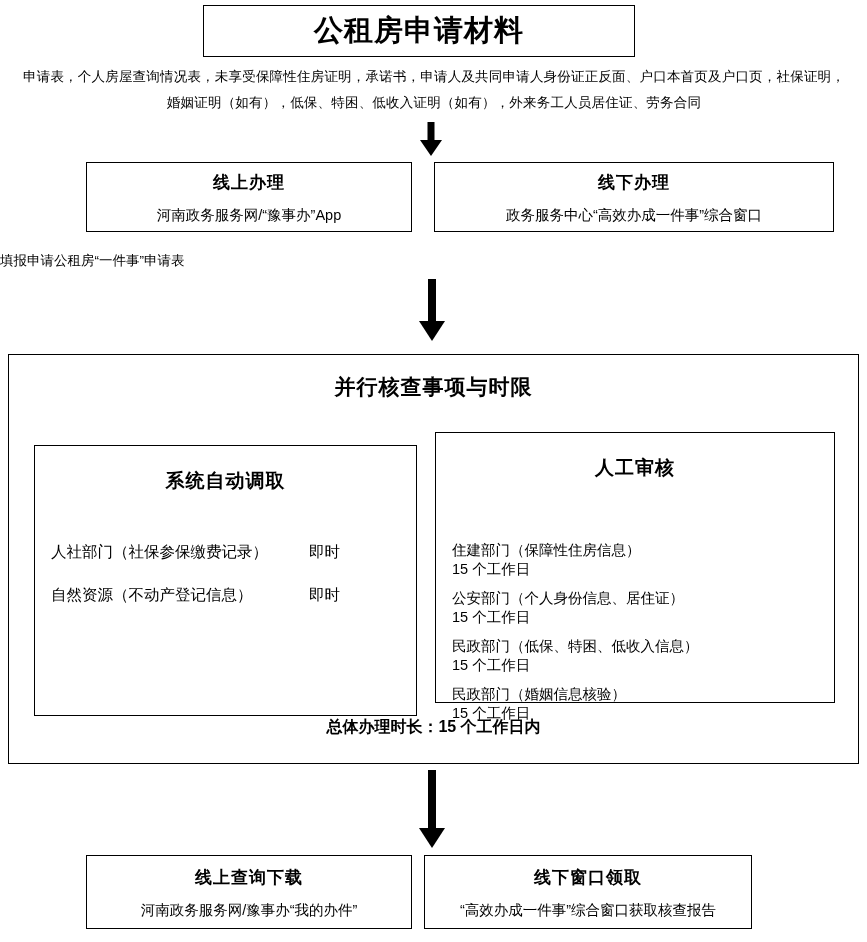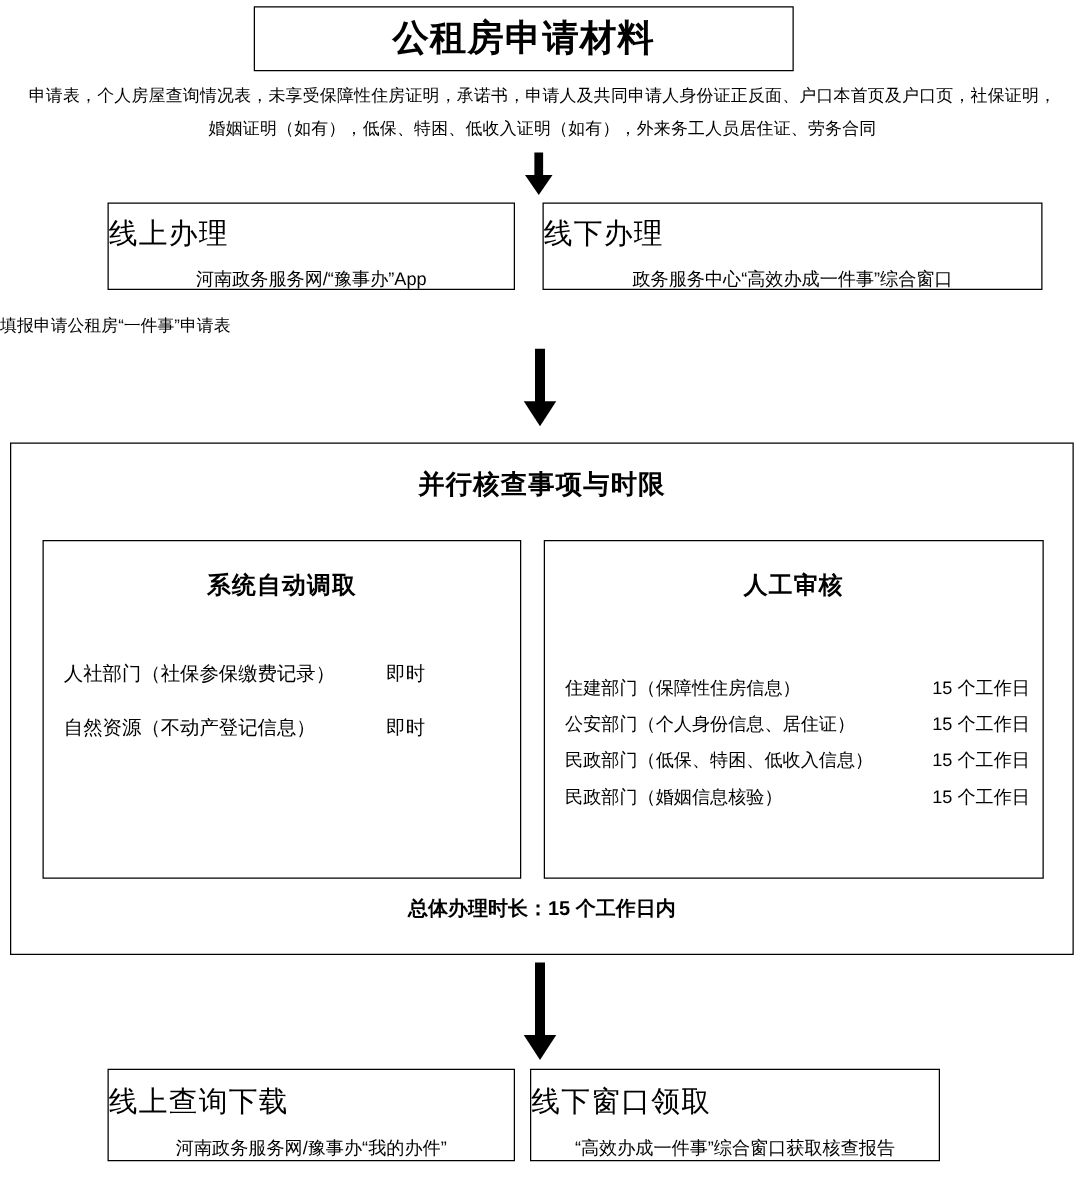--- a/index.html
+++ b/index.html
@@ -84,23 +84,23 @@
 
   
   .opt-box {
     top: 162px;
     height: 70px;
     padding-top: 8px;
   }
   .opt-left { left: 86px; width: 326px; }
   .opt-right { left: 434px; width: 400px; }
   .opt-head {
-    text-align: left;
-    font-size: 23px;
-    font-weight: normal;
+    text-align: center;
+    font-size: 17px;
+    font-weight: bold;
     letter-spacing: 1px;
   }
   .opt-sub {
     text-align: center;
     font-size: 14.5px;
     margin-top: 12px;
   }
   .note {
     position: absolute;
     left: 0;
@@ -121,21 +121,21 @@
     left: 0;
     top: 18px;
     width: 100%;
     text-align: center;
     font-size: 21px;
     font-weight: bold;
     letter-spacing: 1px;
   }
   .inner-left {
     left: 25px;
-    top: 77px;
+    top: 90px;
     width: 383px;
     height: 271px;
   }
   .inner-right {
     left: 426px;
     top: 77px;
     width: 400px;
     height: 271px;
     text-decoration: underline;
   }
@@ -168,20 +168,21 @@
     left: 16px;
     top: 108px;
     width: 372px;
     font-size: 14.5px;
   }
   .manual-row {
     display: flex;
     align-items: baseline;
     justify-content: space-between;
     margin-bottom: 10px;
+    flex-direction: column;
   }
   .manual-row .dept { flex: 0 0 auto; }
   .manual-row .dur { flex: 0 0 auto; }
   .total {
     position: absolute;
     left: 0;
     top: 362px;
     width: 100%;
     text-align: center;
     font-size: 16px;

